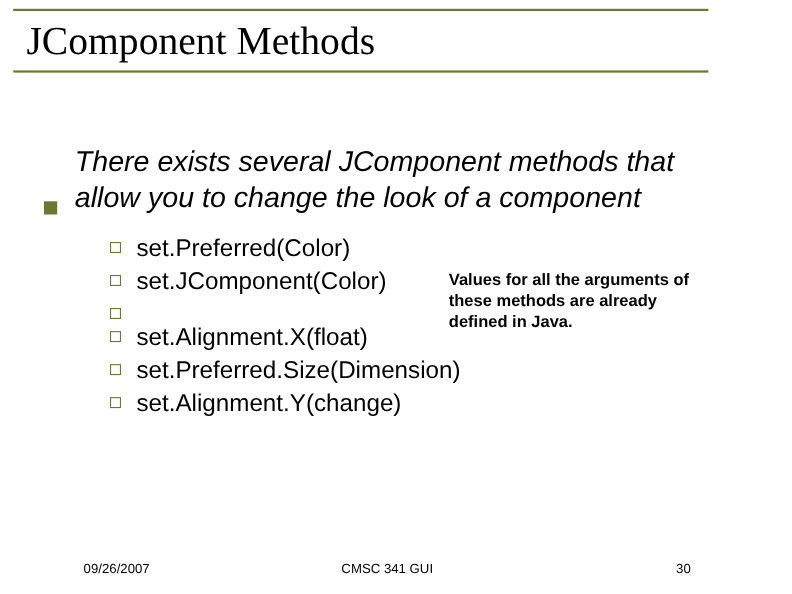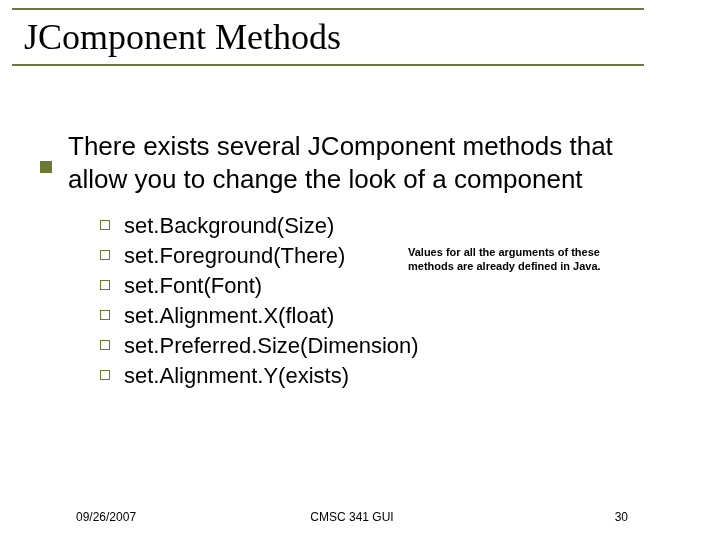--- a/index.html
+++ b/index.html
@@ -43,22 +43,23 @@
     margin-top: 2px;
   }
   .content {
     position: absolute;
     top: 130px;
     left: 40px;
     right: 30px;
   }
   .level1 {
     display: flex;
-    align-items: center;
+    align-items: flex-end;
     margin-bottom: 18px;
+    font-style: italic;
   }
   .bullet-filled {
     width: 12px;
     height: 12px;
     background: #6b7a33;
     flex-shrink: 0;
     margin-top: 9px;
     margin-right: 16px;
   }
   .level1-text {
@@ -87,21 +88,21 @@
   }
   .level2-text {
     font-size: 22px;
     color: #000;
   }
   .sidenote {
     position: absolute;
     top: 246px;
     right: 28px;
     width: 220px;
-    font-size: 11px;
+    font-size: 15px;
     font-weight: bold;
     color: #000;
     line-height: 1.25;
   }
   .footer {
     position: absolute;
     bottom: 12px;
     left: 0;
     right: 0;
     height: 18px;
@@ -137,41 +138,40 @@
 
   <div class="content">
     <div class="level1">
       <div class="bullet-filled"></div>
       <div class="level1-text">There exists several JComponent methods that allow you to change the look of a component</div>
     </div>
 
     <div class="level2-list">
       <div class="level2">
         <div class="bullet-hollow"></div>
-        <div class="level2-text">set.Background(Size)</div>
+        <div class="level2-text">set.Preferred(Color)</div>
       </div>
       <div class="level2">
         <div class="bullet-hollow"></div>
-        <div class="level2-text">set.Foreground(There)</div>
+        <div class="level2-text">set.JComponent(Color)</div>
       </div>
       <div class="level2">
         <div class="bullet-hollow"></div>
-        <div class="level2-text">set.Font(Font)</div>
       </div>
       <div class="level2">
         <div class="bullet-hollow"></div>
         <div class="level2-text">set.Alignment.X(float)</div>
       </div>
       <div class="level2">
         <div class="bullet-hollow"></div>
         <div class="level2-text">set.Preferred.Size(Dimension)</div>
       </div>
       <div class="level2">
         <div class="bullet-hollow"></div>
-        <div class="level2-text">set.Alignment.Y(exists)</div>
+        <div class="level2-text">set.Alignment.Y(change)</div>
       </div>
     </div>
   </div>
 
   <div class="sidenote">Values for all the arguments of these methods are already defined in Java.</div>
 
   <div class="footer">
     <span class="date">09/26/2007</span>
     <span class="center">CMSC 341 GUI</span>
     <span class="pageno">30</span>

